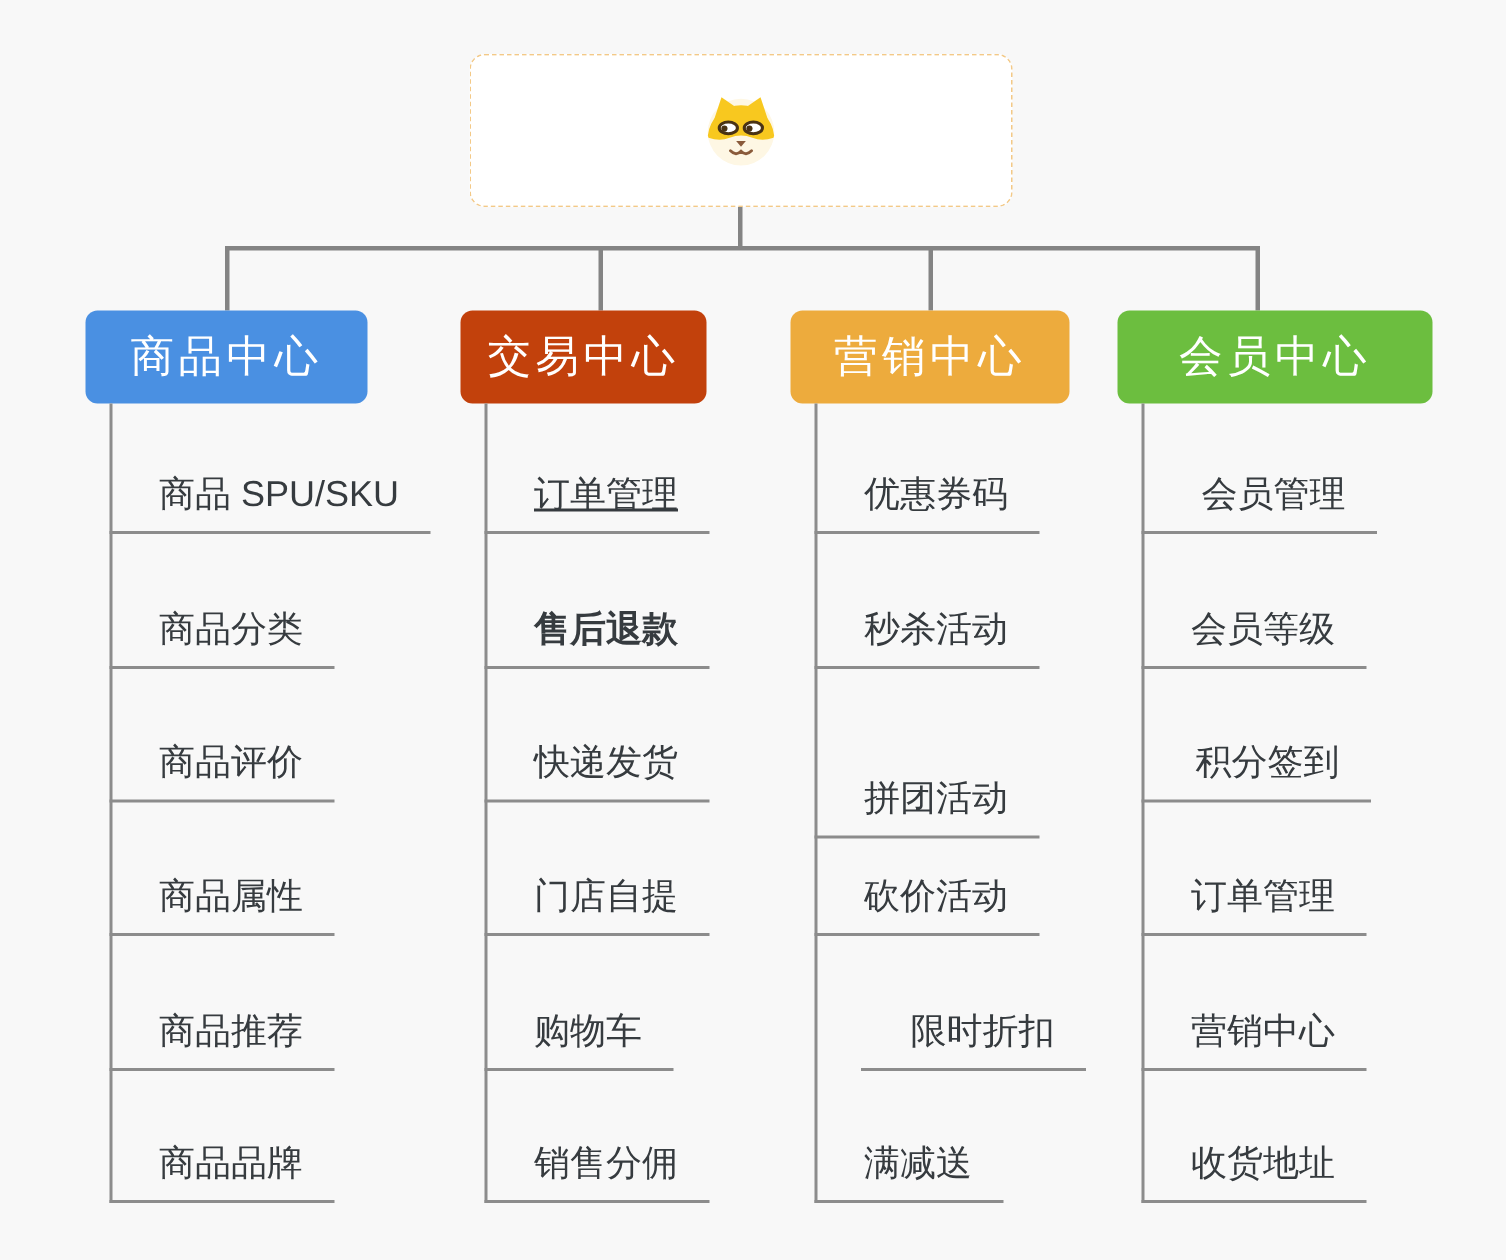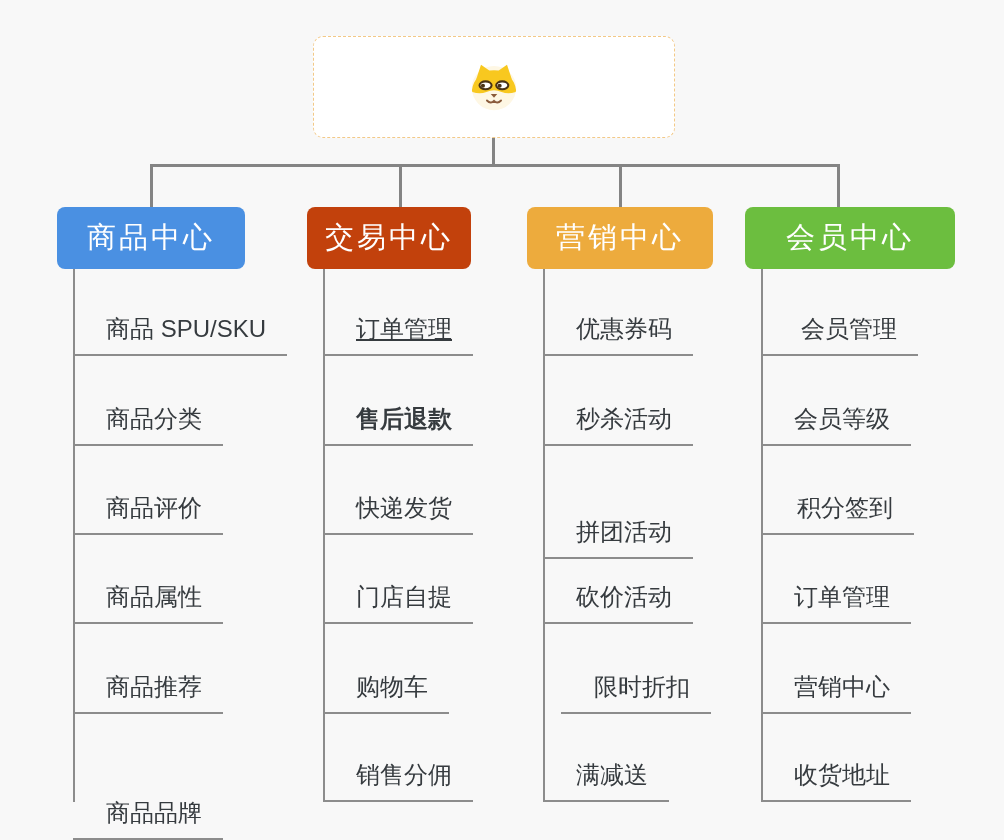--- a/index.html
+++ b/index.html
@@ -120,21 +120,21 @@
       </div>
       <div class="leaf" style="left: 73px; top: 488px; border-bottom-color: rgb(140, 140, 140);">
         <span>商品评价</span>
       </div>
       <div class="leaf" style="left: 73px; top: 577px; border-bottom-color: rgb(140, 140, 140);">
         <span>商品属性</span>
       </div>
       <div class="leaf" style="left: 73px; top: 667px; border-bottom-color: rgb(140, 140, 140);">
         <span>商品推荐</span>
       </div>
-      <div class="leaf" style="left: 73px; top: 755px; border-bottom-color: rgb(140, 140, 140); margin-top: 38px;">
+      <div class="leaf" style="left: 73px; top: 755px; border-bottom-color: rgb(140, 140, 140);">
         <span>商品品牌</span>
       </div>
       <div class="conn" style="left: 399px; top: 164px; width: 3px; height: 43px; background: rgb(132, 132, 132);"></div>
       <div class="branch-box" style="left: 307px; width: 164px; background: #c2410c;">
         <span>交易中心</span>
       </div>
       <div class="tree-vline" style="left: 323px; top: 269px; height: 533px; background: rgb(140, 140, 140);"></div>
       <div class="leaf" style="left: 323px; top: 309px; border-bottom-color: rgb(140, 140, 140); text-decoration: underline;">
         <span>订单管理</span>
       </div>
@@ -163,21 +163,21 @@
       </div>
       <div class="leaf" style="left: 543px; top: 399px; border-bottom-color: rgb(140, 140, 140);">
         <span>秒杀活动</span>
       </div>
       <div class="leaf" style="left: 543px; top: 512px; border-bottom-color: rgb(140, 140, 140);">
         <span>拼团活动</span>
       </div>
       <div class="leaf" style="left: 543px; top: 577px; border-bottom-color: rgb(140, 140, 140);">
         <span>砍价活动</span>
       </div>
-      <div class="leaf" style="left: 561px; top: 667px; border-bottom-color: rgb(140, 140, 140);">
+      <div class="leaf" style="left: 574px; top: 667px; border-bottom-color: rgb(140, 140, 140);">
         <span>限时折扣</span>
       </div>
       <div class="leaf" style="left: 543px; top: 755px; border-bottom-color: rgb(140, 140, 140);">
         <span>满减送</span>
       </div>
       <div class="conn" style="left: 837px; top: 164px; width: 3px; height: 43px; background: rgb(132, 132, 132);"></div>
       <div class="branch-box" style="left: 745px; width: 210px; background: rgb(108, 190, 63);">
         <span>会员中心</span>
       </div>
       <div class="tree-vline" style="left: 761px; top: 269px; height: 533px; background: rgb(140, 140, 140);"></div>

